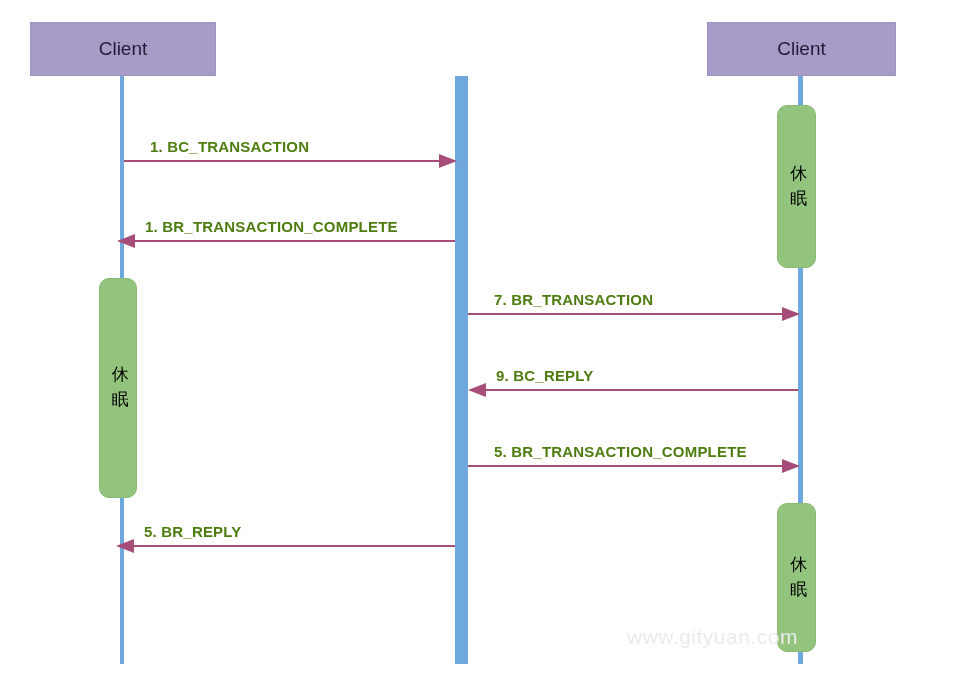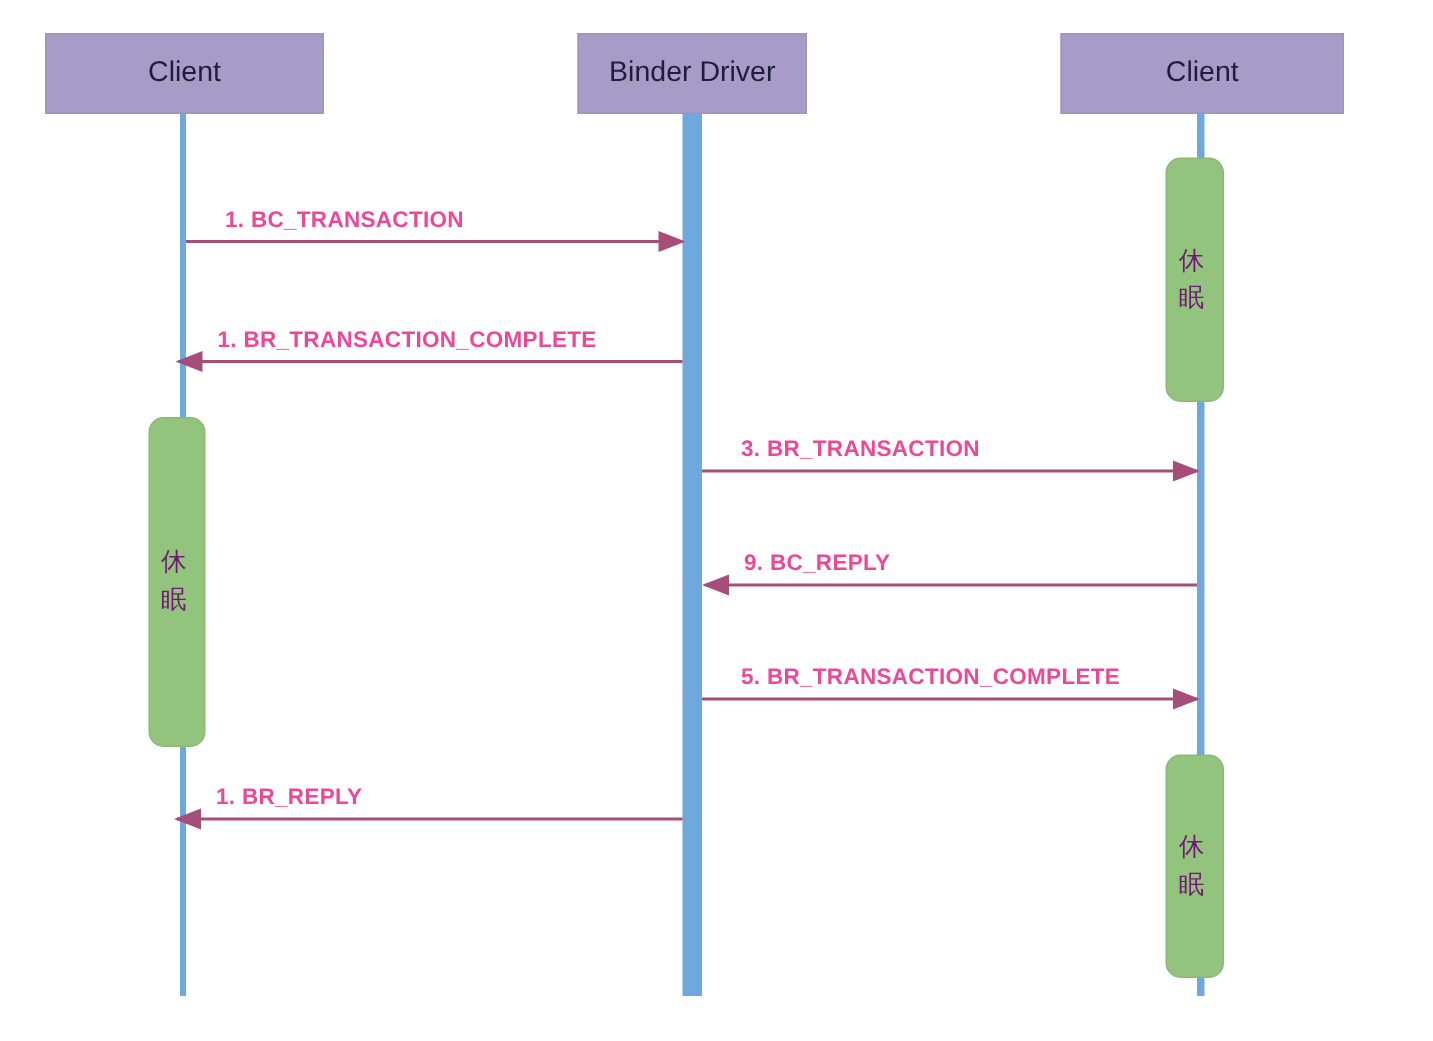--- a/index.html
+++ b/index.html
@@ -50,22 +50,22 @@
     box-sizing: border-box;
     display: flex;
     align-items: center;
     justify-content: center;
   }
   .activation .act-label {
     display: inline-block;
     width: 1.25em;
     font-size: 17px;
     line-height: 1.45;
-    color: #701a75;
-    text-align: left;
+    color: #000000;
+    text-align: right;
     word-break: break-all;
   }
   .act-service-top    { left: 777px; top: 105px; width: 39px; height: 163px; }
   .act-client         { left: 99px;  top: 278px; width: 38px; height: 220px; }
   .act-service-bottom { left: 777px; top: 503px; width: 39px; height: 149px; }
 
   
   .msg { position: absolute; height: 2px; }
   .msg .line {
     position: absolute;
@@ -81,21 +81,21 @@
     border-bottom: 7px solid transparent;
   }
   .msg.right .head { right: -2px; border-left: 18px solid #a64d79; }
   .msg.left  .head { left: -2px;  border-right: 18px solid #a64d79; }
   .msg .label {
     position: absolute;
     bottom: 7px;
     left: 26px;
     font-size: 15px;
     font-weight: bold;
-    color: #ec4899;
+    color: #4d7c0f;
     white-space: nowrap;
     letter-spacing: 0.2px;
   }
   .msg1 { left: 124px; top: 160px; width: 331px; }
   .msg2 { left: 119px; top: 240px; width: 336px; }
   .msg3 { left: 468px; top: 313px; width: 330px; }
   .msg4 { left: 470px; top: 389px; width: 328px; }
   .msg5 { left: 468px; top: 465px; width: 330px; text-align: right; }
   .msg6 { left: 118px; top: 545px; width: 337px; }
 
@@ -109,23 +109,20 @@
     letter-spacing: 0.5px;
   }
 </style>
 </head>
 <body>
 
 <div class="diagram">
 
   <div class="actor-box actor-client">
     <span>Client</span>
-  </div>
-  <div class="actor-box actor-driver">
-    <span>Binder Driver</span>
   </div>
   <div class="actor-box actor-service">
     <span>Client</span>
   </div>
 
   <div class="lifeline lifeline-client"></div>
   <div class="lifeline lifeline-driver"></div>
   <div class="lifeline lifeline-service"></div>
 
   <div class="activation act-service-top">
@@ -142,34 +139,35 @@
     <div class="label">1. BC_TRANSACTION</div>
     <div class="line"></div>
     <div class="head"></div>
   </div>
   <div class="msg left msg2">
     <div class="label">1. BR_TRANSACTION_COMPLETE</div>
     <div class="line"></div>
     <div class="head"></div>
   </div>
   <div class="msg right msg3">
-    <div class="label">3. BR_TRANSACTION</div>
+    <div class="label">7. BR_TRANSACTION</div>
     <div class="line"></div>
     <div class="head"></div>
   </div>
   <div class="msg left msg4">
     <div class="label">9. BC_REPLY</div>
     <div class="line"></div>
     <div class="head"></div>
   </div>
   <div class="msg right msg5">
     <div class="label">5. BR_TRANSACTION_COMPLETE</div>
     <div class="line"></div>
     <div class="head"></div>
   </div>
   <div class="msg left msg6">
-    <div class="label">1. BR_REPLY</div>
+    <div class="label">5. BR_REPLY</div>
     <div class="line"></div>
     <div class="head"></div>
   </div>
 
+  <div class="watermark">www.gityuan.com</div>
 
 </div>
 
 </body></html>

